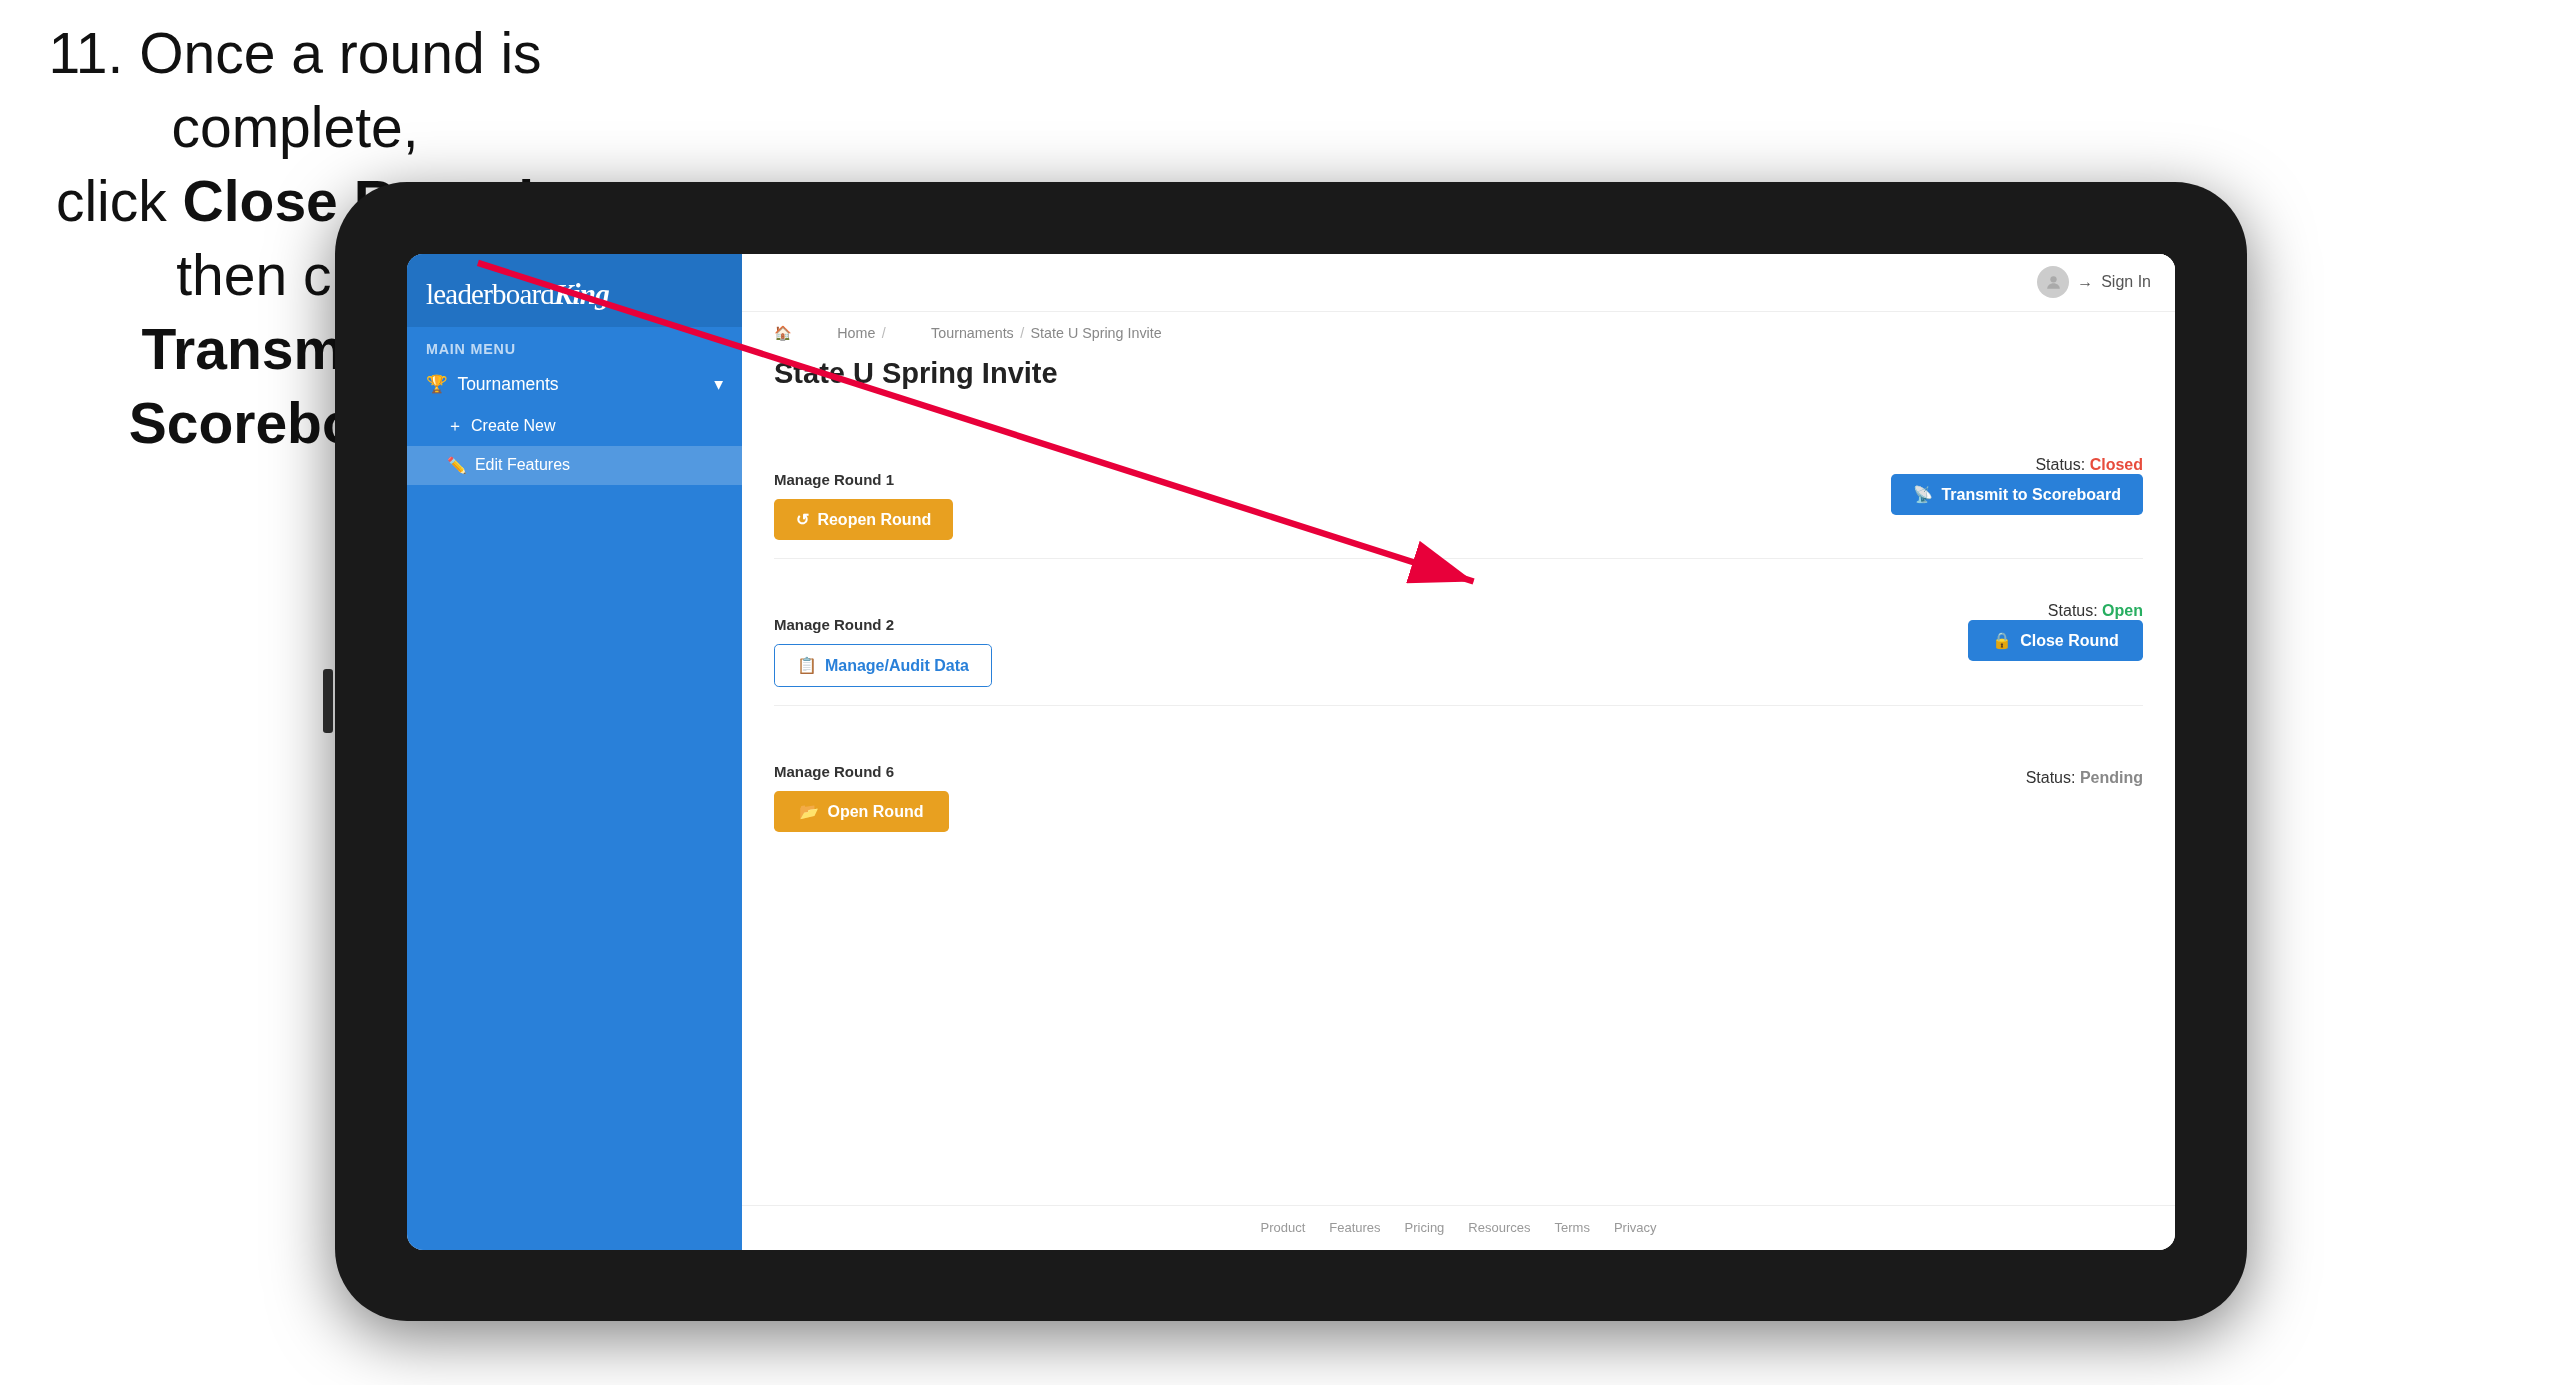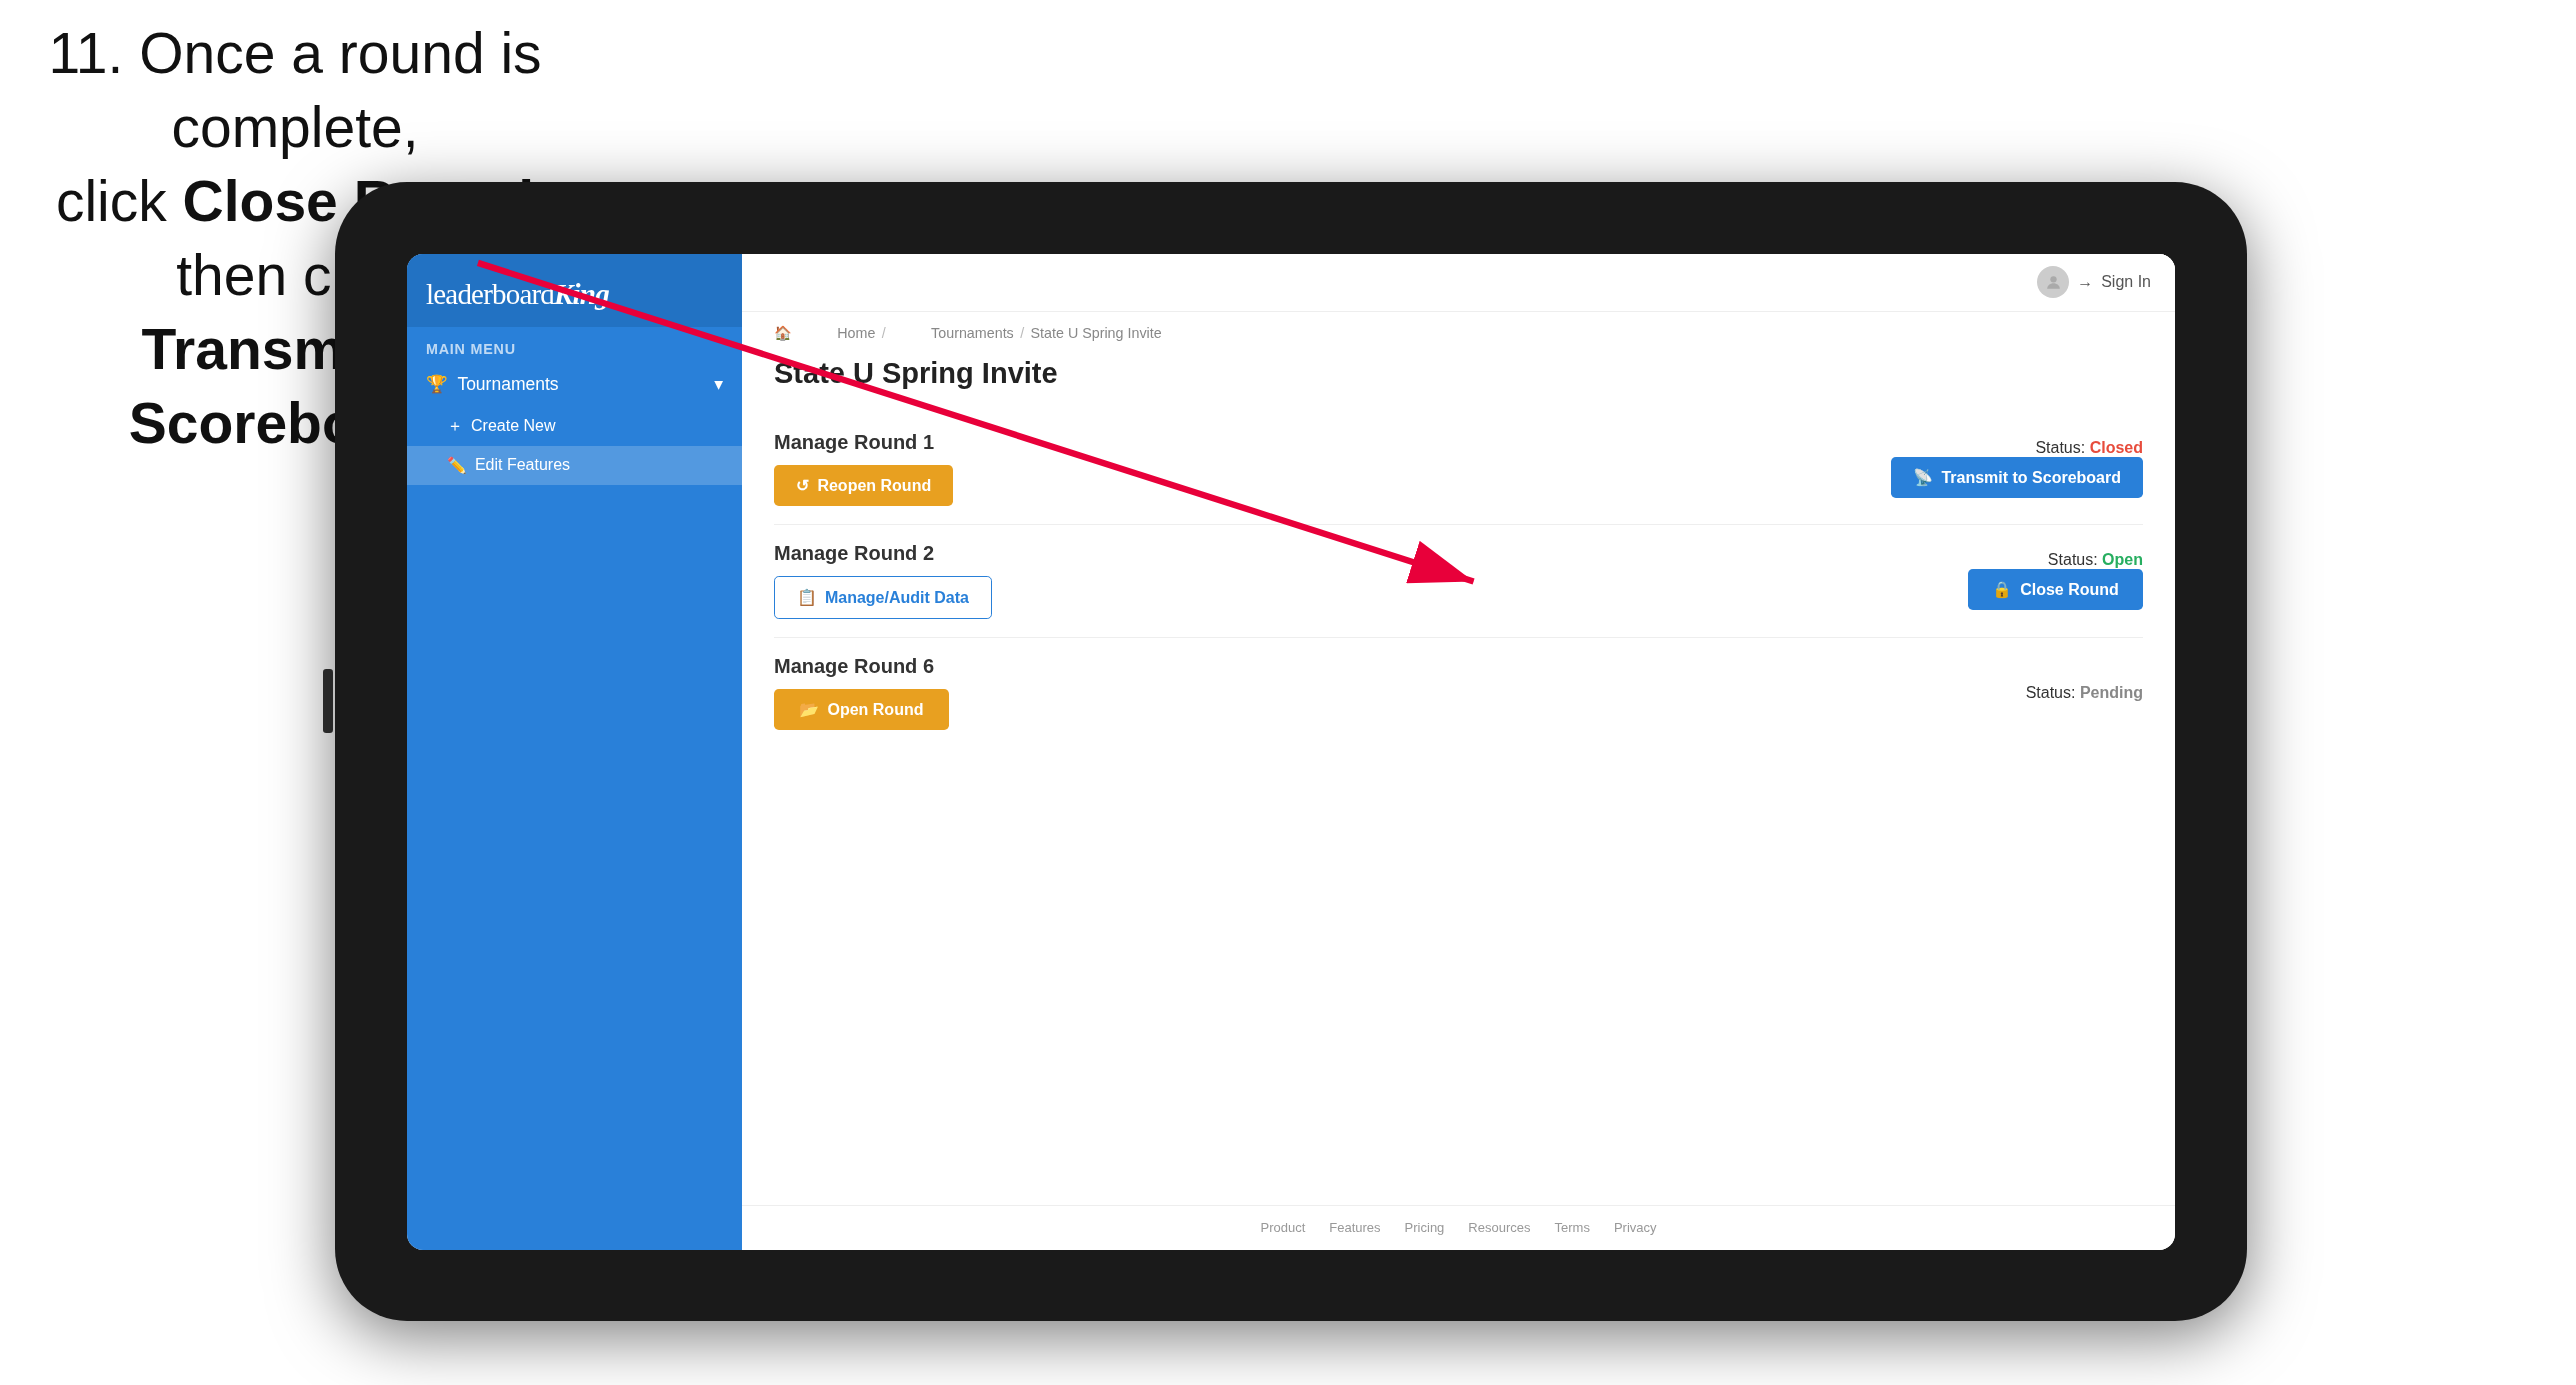--- a/index.html
+++ b/index.html
@@ -217,23 +217,24 @@
       border-bottom: none;
     }
 
     .round-left {
       display: flex;
       flex-direction: column;
       gap: 11px;
     }
 
     .round-label {
-      font-size: 20px;
+      font-size: 15px;
       font-weight: 600;
       color: #333;
+      margin-top: 40px;
     }
 
     .round-right {
       display: flex;
       flex-direction: column;
       align-items: flex-end;
       gap: 0;
     }
 
     .status-text {

